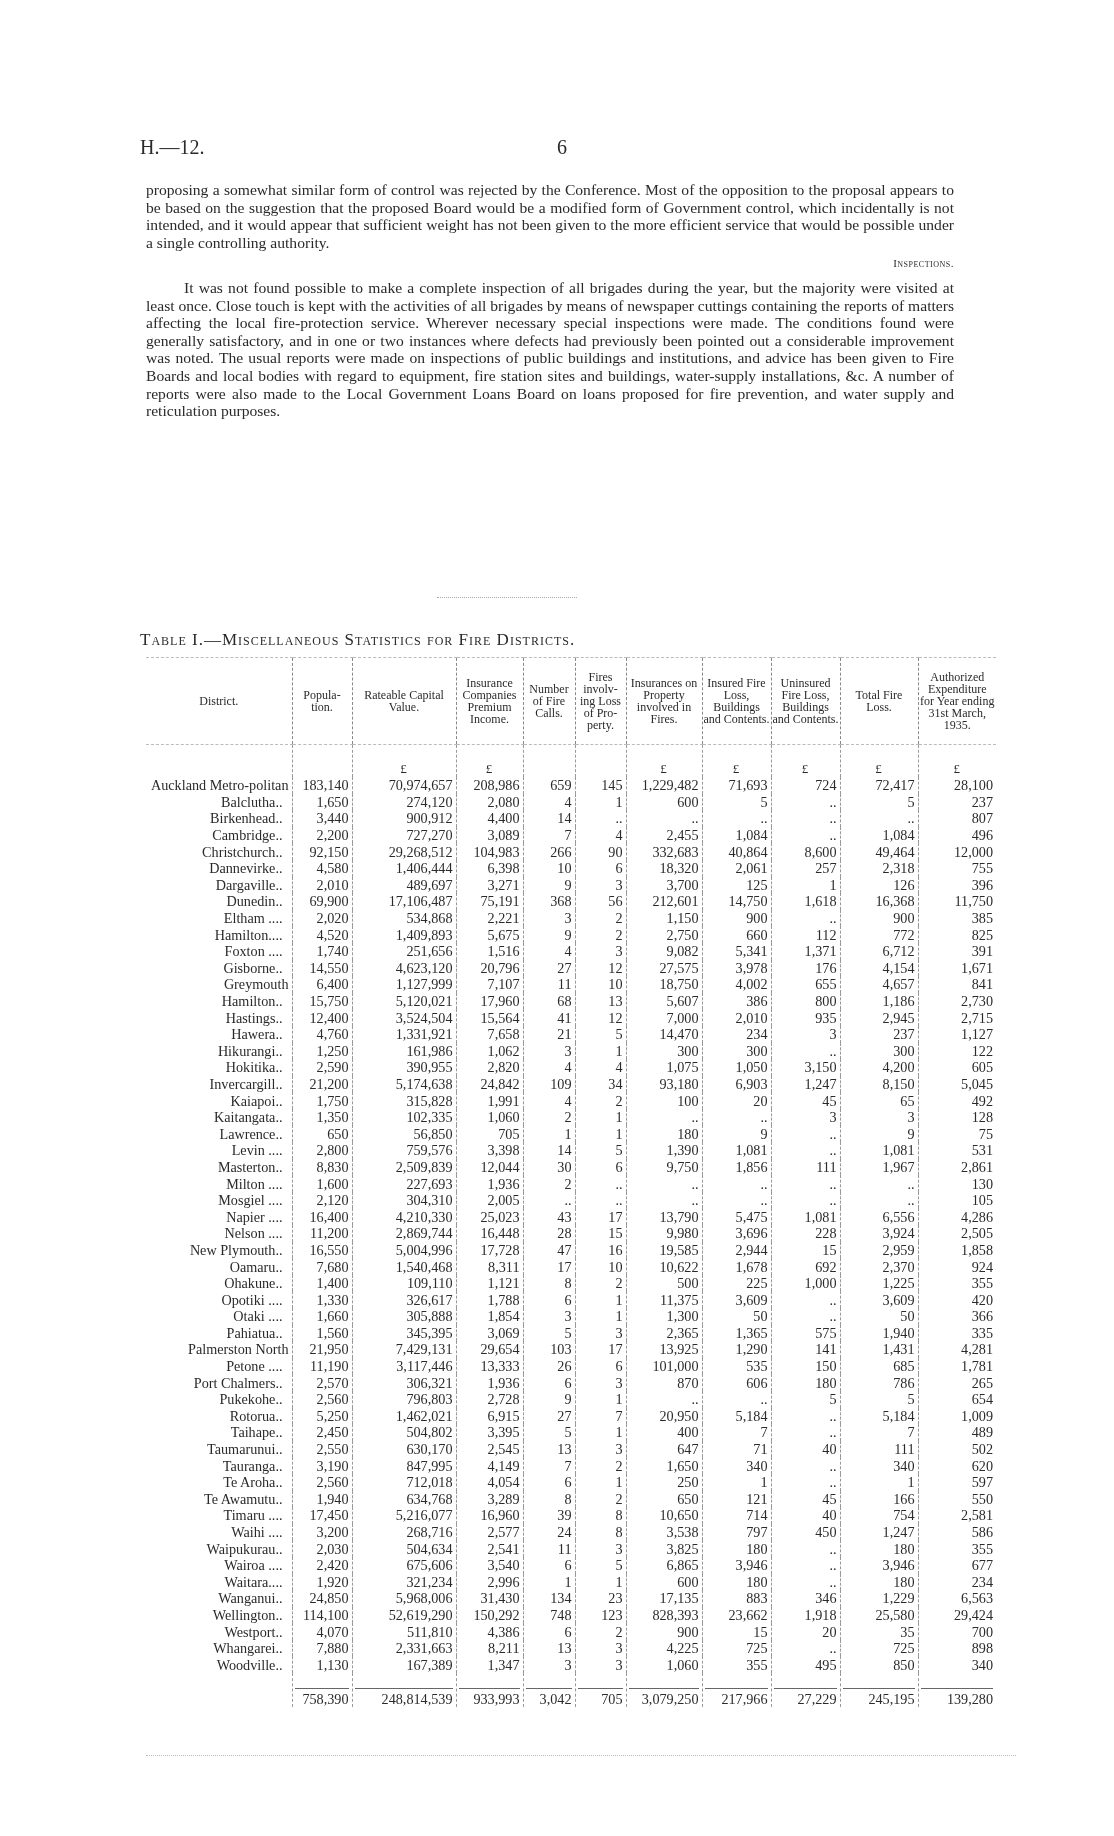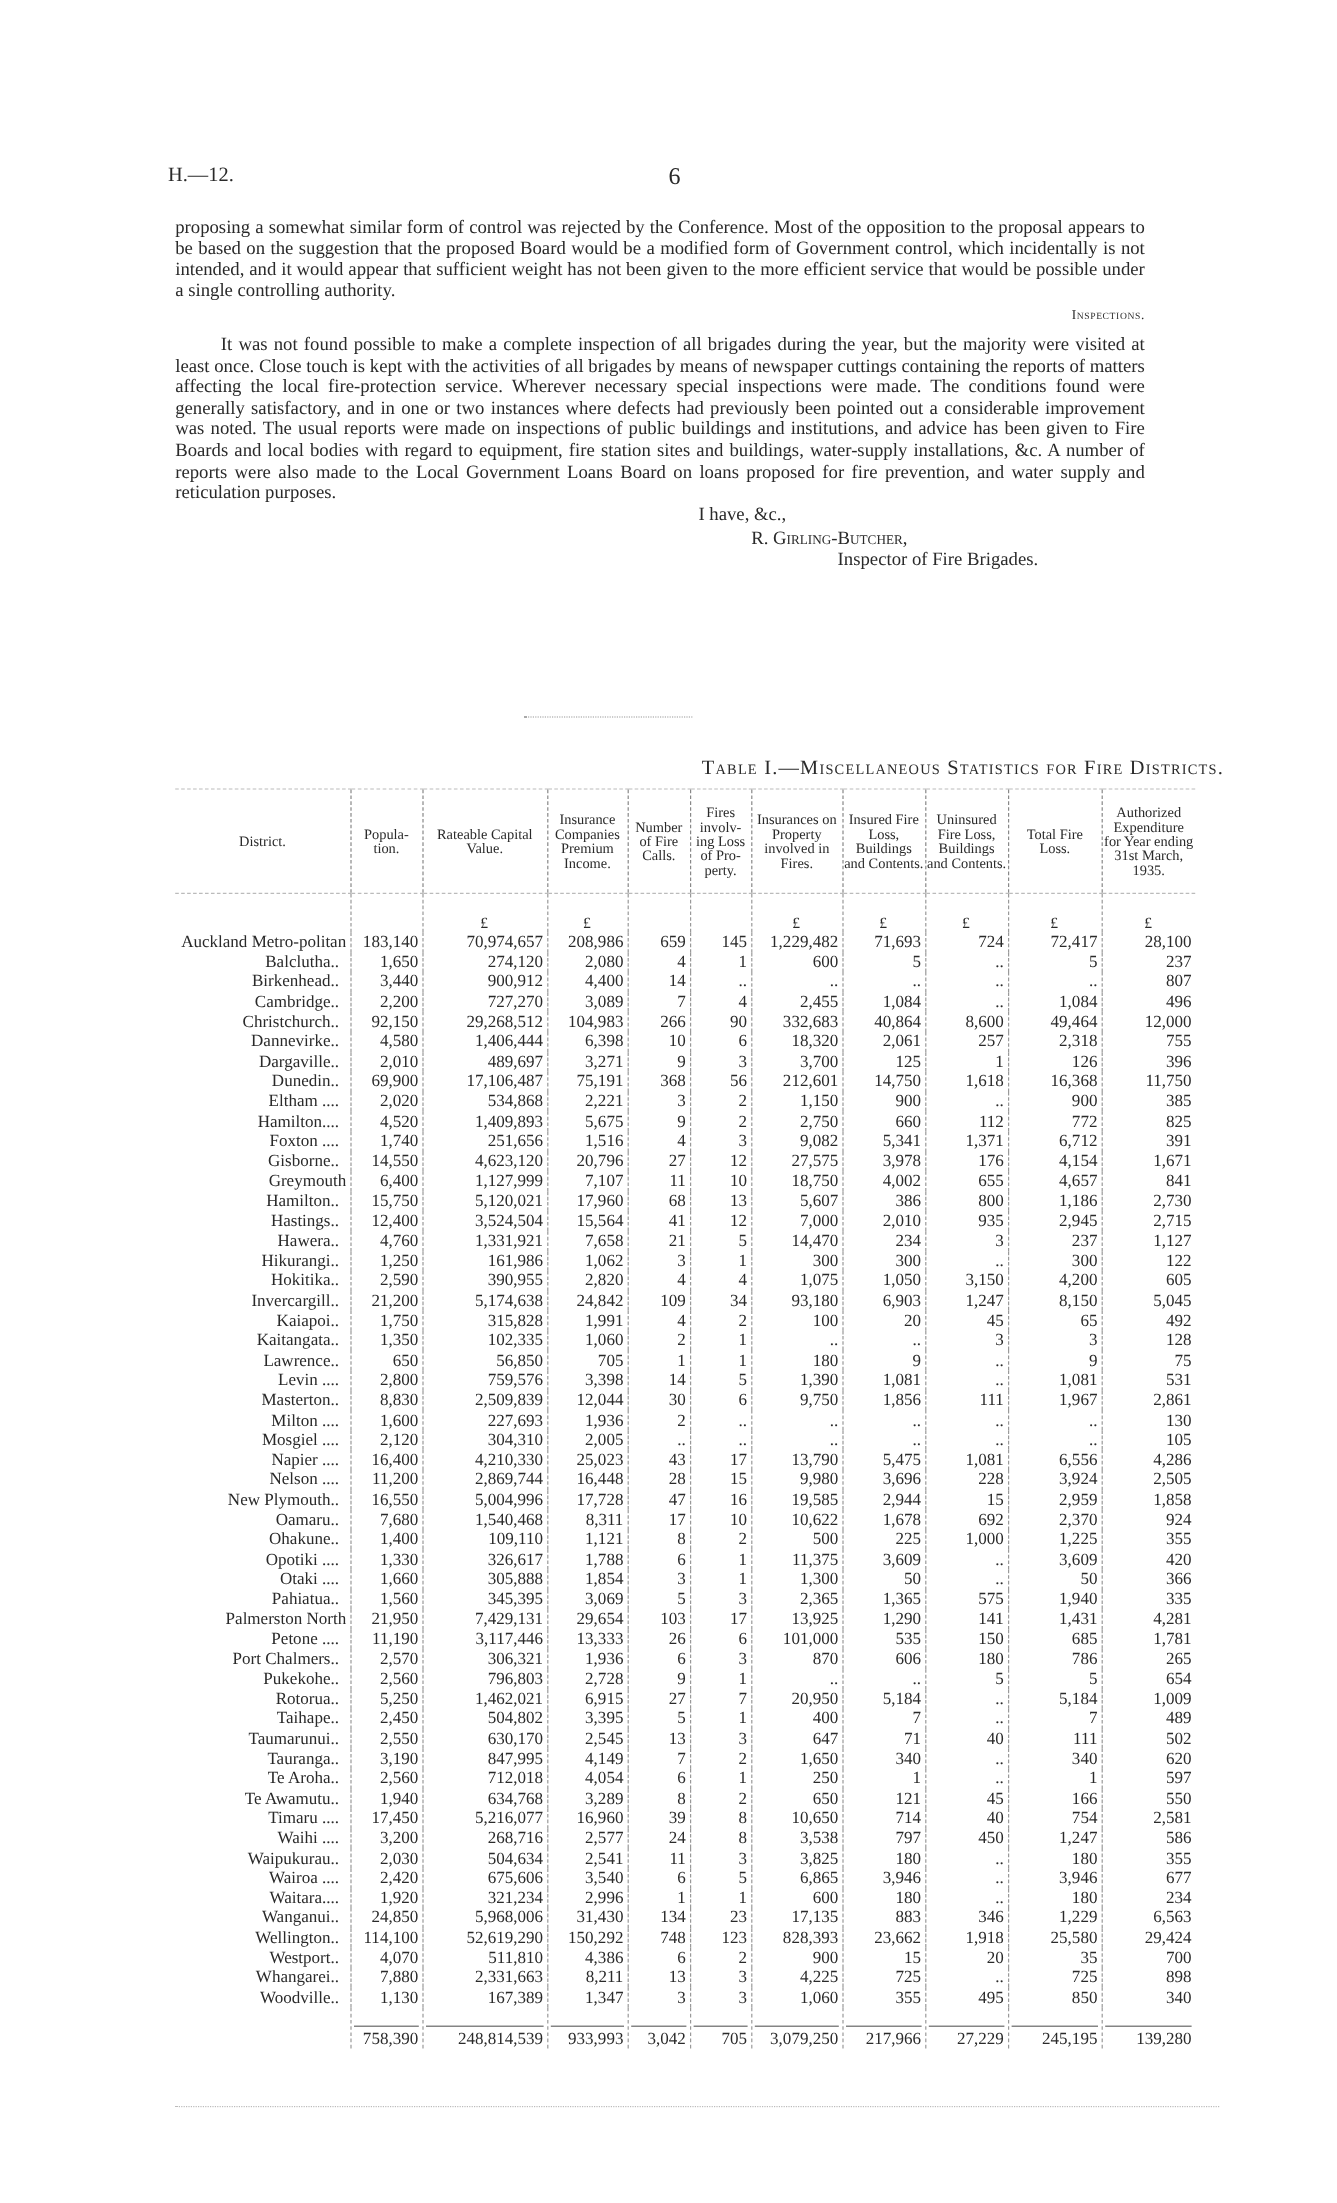--- a/index.html
+++ b/index.html
@@ -1,31 +1,31 @@
 <!DOCTYPE html>
 <html><head>
 <meta charset="utf-8">
 <style>
   html, body { margin: 0; padding: 0; background: #ffffff; }
   body { width: 1114px; height: 1836px; position: relative; overflow: hidden;
          font-family: "Liberation Serif", "DejaVu Serif", serif; color: #2a2a2a; }
   .header { position: absolute; top: 136px; left: 140px; width: 820px; height: 30px; }
-  .doc-id { position: absolute; left: 0; top: 0; font-size: 17px; }
+  .doc-id { position: absolute; left: 0; top: 0; font-size: 20px; }
   .page-no { position: absolute; left: 417px; top: 0; font-size: 20px; }
   .body-text { position: absolute; left: 146px; top: 181px; width: 808px;
                font-size: 15.6px; line-height: 17.6px; text-align: justify; }
   .body-text p { margin: 0; }
   .indent { text-indent: 38px; }
   .section-heading { text-align: right; font-variant: small-caps; font-size: 11px;
                      margin: 4px 0 6px 0; letter-spacing: 0.5px; }
   .sig1 { position: absolute; left: 436px; top: 0; white-space: nowrap; }
   .sig2 { position: absolute; left: 480px; top: 20px; white-space: nowrap; font-variant: small-caps; }
   .sig3 { position: absolute; left: 552px; top: 38px; white-space: nowrap; }
   .rule-short { position: absolute; left: 437px; top: 597px; width: 140px; border-top: 1px dotted #aaa; }
-  .table-title { position: absolute; top: 630px; left: 140px; width: 880px; text-align: right;
+  .table-title { position: absolute; top: 630px; left: 140px; width: 880px; text-align: left;
                  font-variant: small-caps; font-size: 17px; letter-spacing: 1px; }
   table.stats { position: absolute; top: 657px; left: 146px; border-collapse: collapse;
                 font-size: 14.2px; line-height: 16px; table-layout: fixed; }
   table.stats th { font-weight: normal; font-size: 12px; line-height: 12px; vertical-align: middle;
                    text-align: center; border-left: 1px dashed #888; padding: 3px 1px; height: 80px;
                    border-top: 1px dashed #bbb; border-bottom: 1px dashed #bbb; }
   table.stats th:first-child { border-left: none; }
   table.stats td { padding: 0 3px 0 2px; border-left: 1px dashed #999; text-align: right; white-space: nowrap; height: 16.6px; }
   table.stats td.district { border-left: none; text-align: right; padding-left: 0; }
   .dots { float: right; padding-right: 6px; }
@@ -41,25 +41,20 @@
 
 <div class="header">
   <span class="doc-id">H.—12.</span>
   <span class="page-no">6</span>
 </div>
 
 <div class="body-text">
   <p>proposing a somewhat similar form of control was rejected by the Conference.  Most of the opposition to the proposal appears to be based on the suggestion that the proposed Board would be a modified form of Government control, which incidentally is not intended, and it would appear that sufficient weight has not been given to the more efficient service that would be possible under a single controlling authority.</p>
   <div class="section-heading">Inspections.</div>
   <p class="indent">It was not found possible to make a complete inspection of all brigades during the year, but the majority were visited at least once.  Close touch is kept with the activities of all brigades by means of newspaper cuttings containing the reports of matters affecting the local fire-protection service. Wherever necessary special inspections were made.  The conditions found were generally satisfactory, and in one or two instances where defects had previously been pointed out a considerable improvement was noted.  The usual reports were made on inspections of public buildings and institutions, and advice has been given to Fire Boards and local bodies with regard to equipment, fire station sites and buildings, water-supply installations, &amp;c.  A number of reports were also made to the Local Government Loans Board on loans proposed for fire prevention, and water supply and reticulation purposes.</p>
-  <div style="position:relative;height:60px;">
-    <span class="sig1">I have, &amp;c.,</span>
-    <span class="sig2">R. Girling-Butcher,</span>
-    <span class="sig3">Inspector of Fire Brigades.</span>
-  </div>
 </div>
 
 <div class="rule-short"></div>
 
 <div class="table-title">Table I.—Miscellaneous Statistics for Fire Districts.</div>
 
 <table class="stats">
   <colgroup>
     <col style="width:146px">
       <col style="width:60px">

